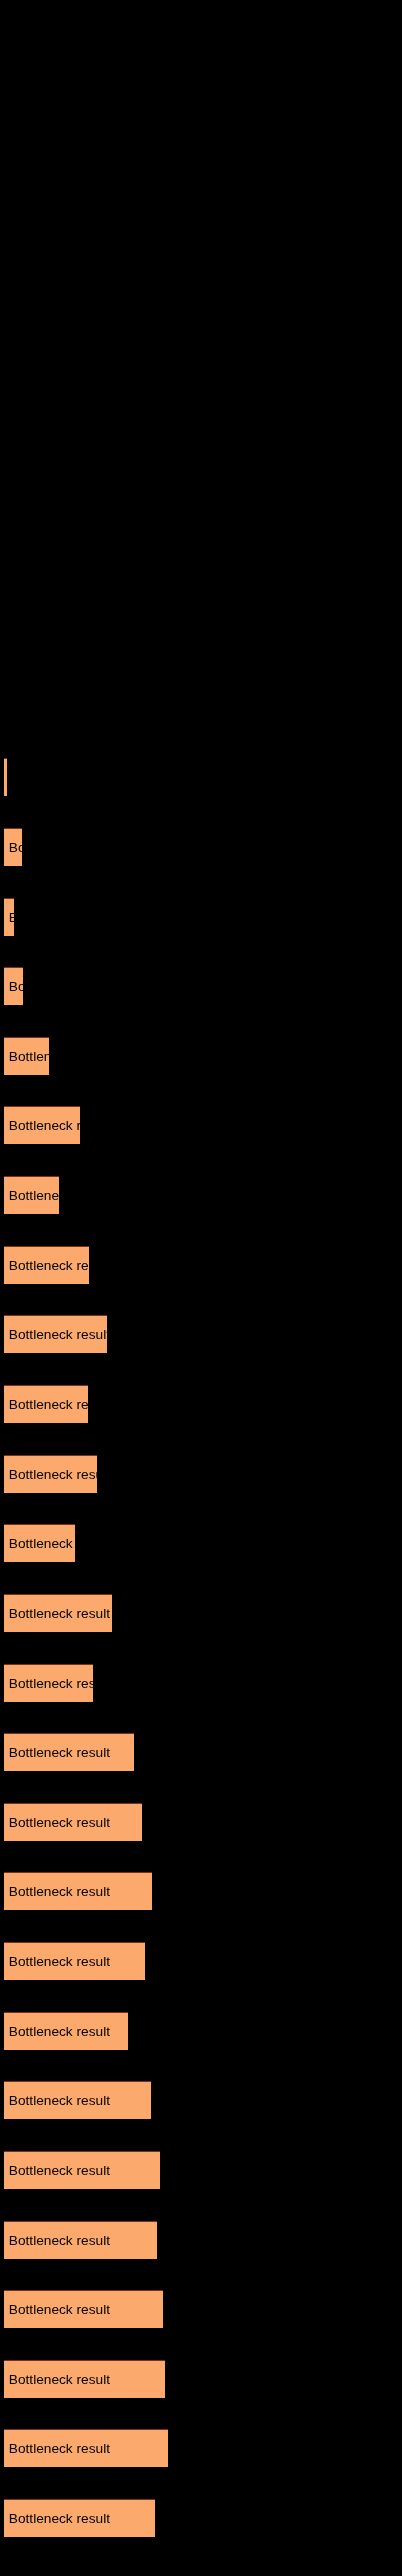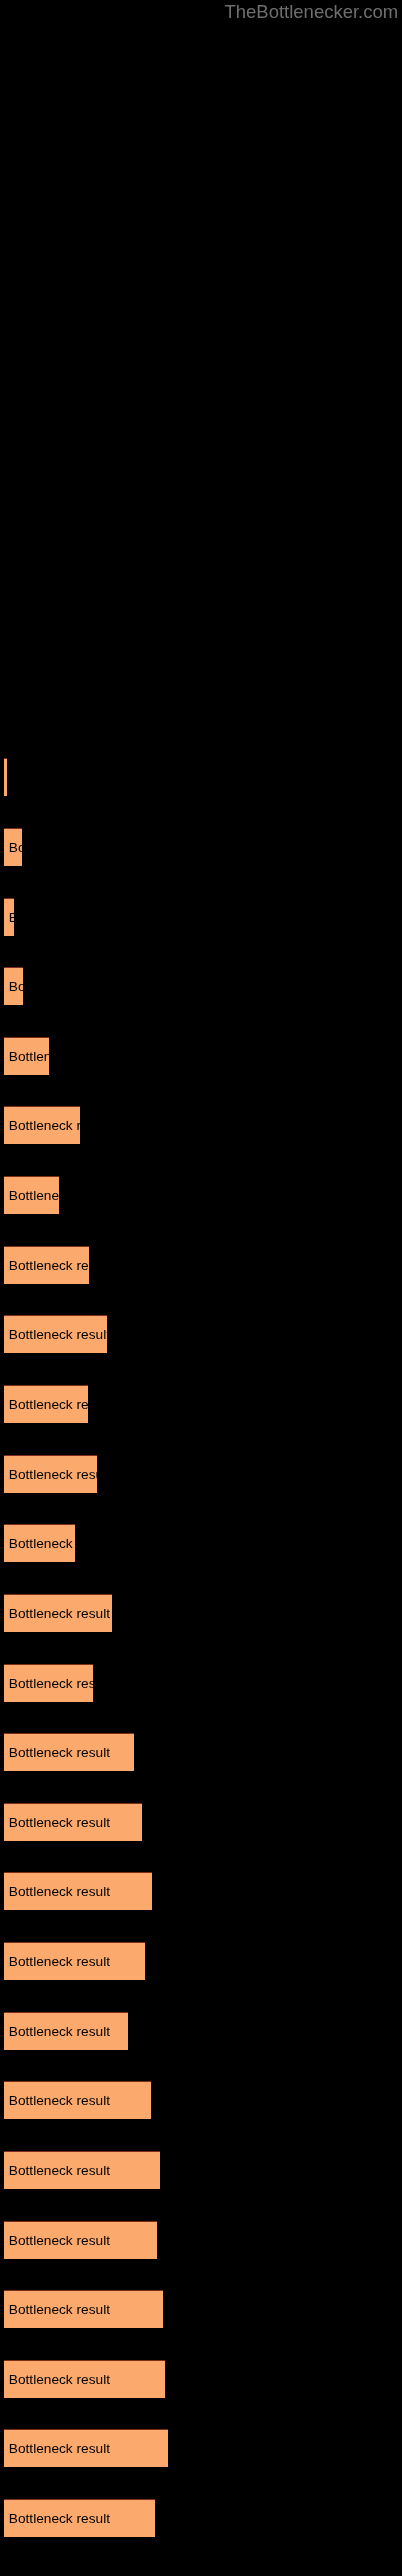--- a/index.html
+++ b/index.html
@@ -65,21 +65,20 @@
     color:#000000;
     white-space:nowrap;
     pointer-events:none;
   }
 </style>
 </head>
 <body>
 
 <div id="chart-root">
 
-  <div id="site-watermark">TheBottlenecker.com</div>
 
   <div id="plot-area">
       <div class="bar-row" style="top: 758px; height: 38px;">
         <div class="bar" title="Bottleneck result" style="width: 3.2px; height: 38px; background: rgb(252, 169, 110); border-top-color: rgb(122, 47, 22);"></div>
       </div>
       <div class="bar-row" style="top: 828px; height: 38px;">
         <div class="bar" title="Bottleneck result" style="width: 17.7px; height: 38px; background: rgb(252, 169, 110); border-top-color: rgb(122, 47, 22);">
           <span class="bar-label" style="color: rgb(0, 0, 0);">Bottleneck result</span>
         </div>
       </div>

